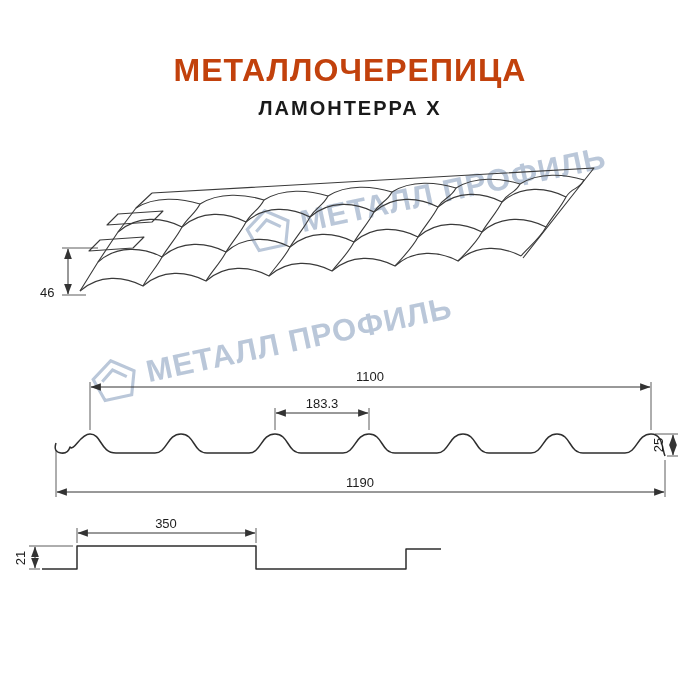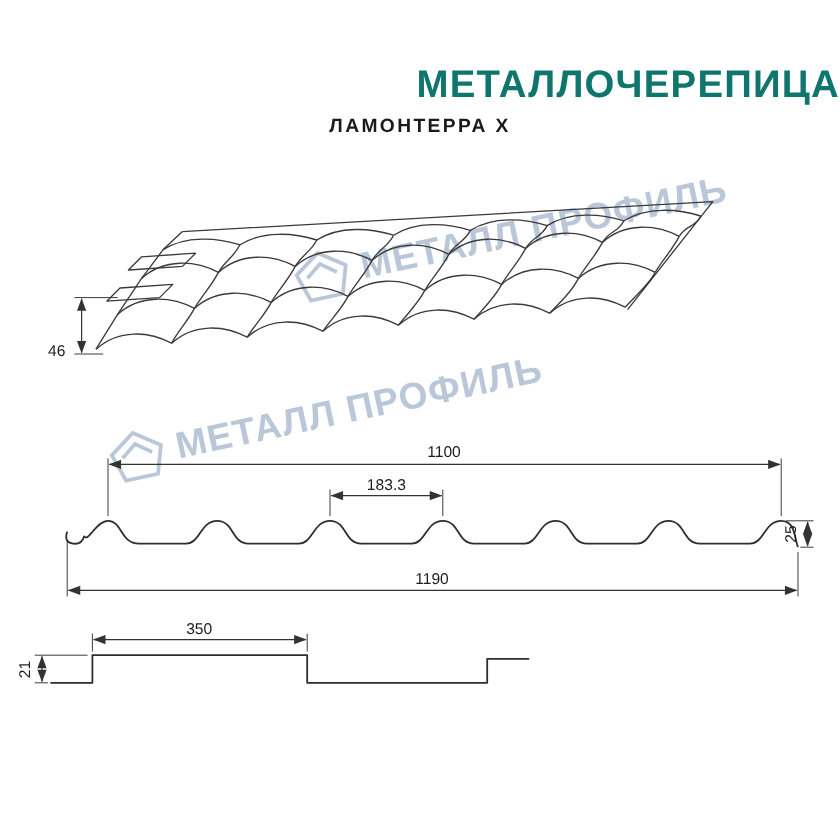--- a/index.html
+++ b/index.html
@@ -2,24 +2,24 @@
 <html><head>
 <meta charset="utf-8">
 <style>
   html,body{margin:0;padding:0;background:#fff;}
   .canvas{
     position:relative;width:700px;height:700px;background:#ffffff;overflow:hidden;
     font-family:"Liberation Sans",sans-serif;
   }
   .header{position:absolute;top:52px;left:0;width:100%;text-align:center;z-index:3;}
   .title{
-    margin:0;font-size:32px;font-weight:bold;letter-spacing:1px;color:#0f766e;text-align:right;
+    margin:0;font-size:32px;font-weight:bold;letter-spacing:1px;color:#c2410c;
   }
   .subtitle{
-    margin:8px 0 0 0;font-size:16px;font-weight:bold;letter-spacing:2px;color:#1a1a1a;
+    margin:8px 0 0 0;font-size:20px;font-weight:bold;letter-spacing:2px;color:#1a1a1a;
   }
   .watermark{
     position:absolute;display:flex;align-items:center;gap:10px;z-index:1;
     transform:rotate(-12deg);transform-origin:left center;opacity:0.95;
   }
   .watermark .wm-text{
     font-size:31px;font-weight:bold;letter-spacing:1px;color:#b7c5d7;white-space:nowrap;
   }
   .wm1{left:246px;top:212px;}
   .wm2{left:92px;top:362px;}

